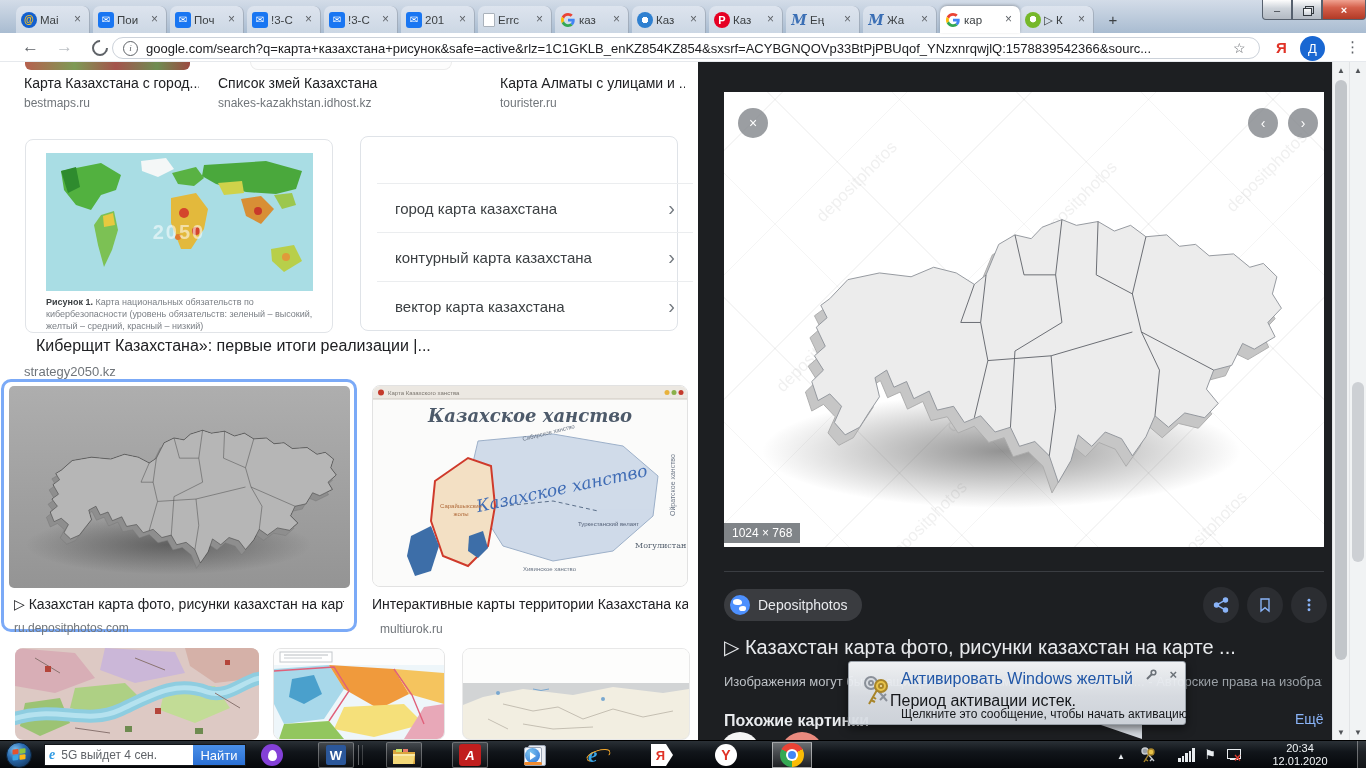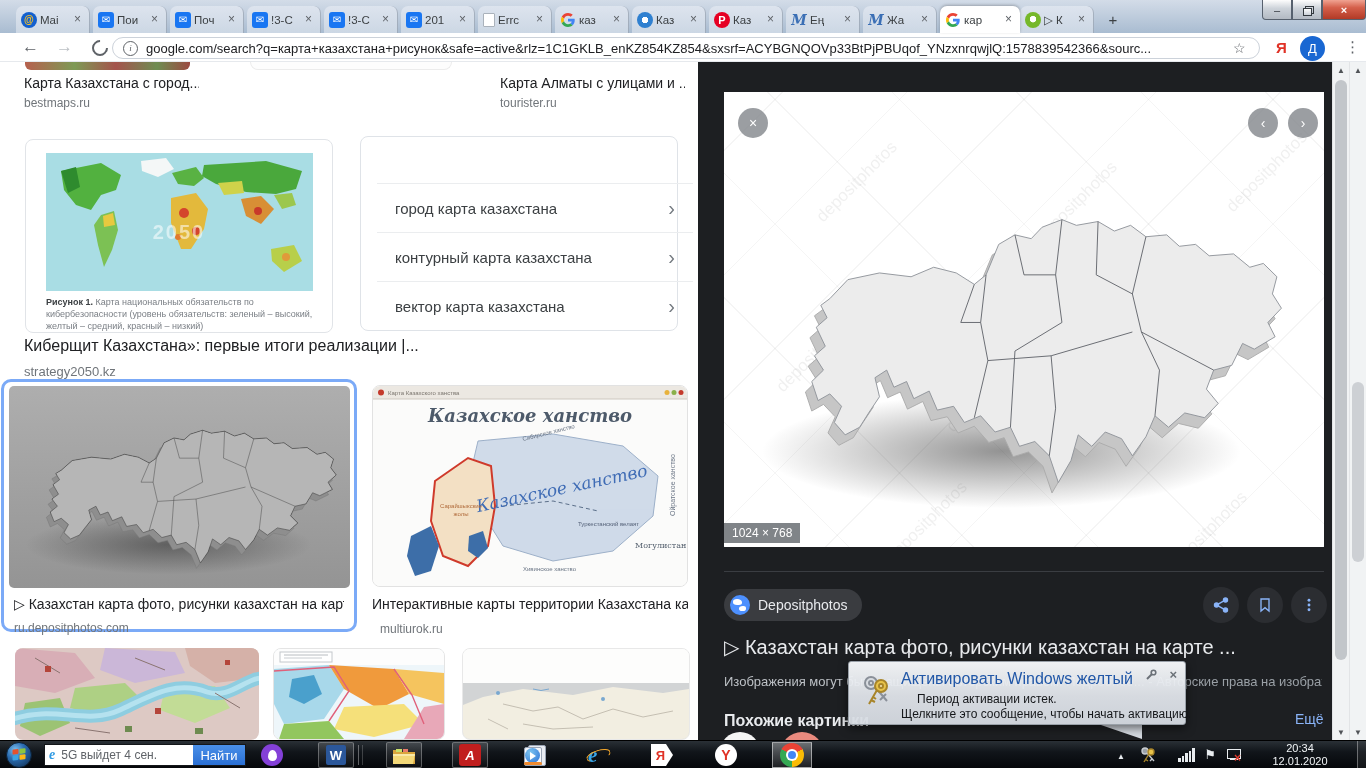--- a/index.html
+++ b/index.html
@@ -93,21 +93,21 @@
   
   .sbar{position:absolute;top:62px;width:17px;height:678px;background:#f1f3f4;border-left:1px solid #e2e4e6;box-sizing:border-box}
   .sarrow{position:absolute;left:0;width:100%;height:16px;color:#505357;font-size:8px;display:flex;
     align-items:center;justify-content:center}
   .sthumb{position:absolute;left:2px;width:12px;background:#c2c6ca;border-radius:6px}
   
   .popup{position:absolute;left:848px;top:661px;width:338px;height:64px;z-index:60;
     background:linear-gradient(rgba(247,249,251,.96),rgba(224,228,234,.95) 55%,rgba(214,219,226,.95));
     border:1px solid #99a0a8;border-radius:3px;box-shadow:0 3px 10px rgba(0,0,0,.55);box-sizing:border-box}
   .popup .ttl{position:absolute;left:52px;top:8px;font-size:16px;color:#2157a7;white-space:nowrap}
-  .popup .l1{position:absolute;left:68px;top:30px;font-size:12px;color:#15171a}
+  .popup .l1{position:absolute;left:41px;top:30px;font-size:16px;color:#15171a}
   .popup .l2{position:absolute;left:52px;top:45px;font-size:12px;color:#15171a;white-space:nowrap}
   .popup .pclose{position:absolute;right:8px;top:5px;color:#6b7178;font-size:13px;font-weight:bold}
   .popup .pwrench{position:absolute;right:28px;top:7px}
   .ptail{position:absolute;left:1098px;top:724px;width:44px;height:15px;z-index:59;
     background:#d6dbe2;clip-path:polygon(0 0,100% 0,100% 100%)}
   
   .taskbar{left:0;top:740px;width:1366px;height:28px;z-index:100;
     background:linear-gradient(#2a3036,#11151a 40%,#05070a);border-top:1px solid #000;box-sizing:border-box}
   .tsearch{position:absolute;left:44px;top:3px;width:202px;height:22px;background:#fff;display:flex;
     align-items:center;border:1px solid #14171a;box-sizing:border-box}
@@ -243,20 +243,24 @@
   <div class="avatar">Д</div>
   <span class="menudots">⋮</span>
 
   <div class="abs" style="left:25px;top:62px;width:165px;height:8px;border-radius:0 0 6px 6px;overflow:hidden;background:linear-gradient(90deg,#b6604e,#7d9a55 30%,#a4534d 55%,#6e8d52 80%,#9c4a42)"></div>
   <div class="abs" style="left:250px;top:62px;width:202px;height:8px;border-radius:0 0 8px 8px;background:#fdfdfd;border:1px solid #ececec;border-top:none;box-sizing:border-box"></div>
 
   <div class="abs" style="left:24px;top:75px;width:175px">
     <div class="capT">Карта Казахстана с город...</div>
     <div class="capD">bestmaps.ru</div>
   </div>
+  <div class="abs" style="left:218px;top:75px;width:230px">
+    <div class="capT">Список змей Казахстана</div>
+    <div class="capD">snakes-kazakhstan.idhost.kz</div>
+  </div>
   <div class="abs" style="left:500px;top:75px;width:185px">
     <div class="capT">Карта Алматы с улицами и ...</div>
     <div class="capD">tourister.ru</div>
   </div>
 
   <div class="card" style="left:25px;top:139px;width:308px;height:194px">
     <svg style="position:absolute;left:20px;top:13px" width="267" height="138" viewBox="0 0 267 138">
       <rect width="267" height="138" fill="#a9dde4"></rect>
       <polygon points="15,18 55,10 75,22 70,37 55,42 45,57 30,52 18,37" fill="#52b13f"></polygon>
       <polygon points="15,18 30,14 34,34 22,40" fill="#2e8b2e"></polygon>
@@ -272,21 +276,21 @@
       <polygon points="172,30 196,28 198,40 178,42" fill="#cfd24a"></polygon>
       <polygon points="195,46 215,43 228,56 215,71 200,63" fill="#d88f35"></polygon>
       <circle cx="212" cy="58" r="4" fill="#c8392a"></circle>
       <polygon points="228,42 246,40 250,52 236,56" fill="#9cc74e"></polygon>
       <polygon points="225,96 248,92 256,108 238,119 226,108" fill="#b8cf4a"></polygon>
       <circle cx="240" cy="104" r="4" fill="#e09a3a"></circle>
       <text x="133" y="86" text-anchor="middle" font-size="20" font-weight="bold" fill="rgba(255,255,255,0.55)" font-family="Liberation Sans,sans-serif" letter-spacing="2">2050</text>
     </svg>
     <div class="abs cybercap" style="left:20px;top:156px;width:268px"><b style="color:#3c4043">Рисунок 1.</b><span> Карта национальных обязательств по кибербезопасности (уровень обязательств: зеленый – высокий, желтый – средний, красный – низкий)</span></div>
   </div>
-  <div class="abs resT" style="left:24px;top:337px;width:650px">Киберщит Казахстана»: первые итоги реализации |...</div>
+  <div class="abs resT" style="left:36px;top:337px;width:650px">Киберщит Казахстана»: первые итоги реализации |...</div>
   <div class="abs resD" style="left:24px;top:359px">strategy2050.kz</div>
 
   <div class="card" style="left:360px;top:136px;width:318px;height:195px;border-color:#dfe3e8">
     <div class="rq-row" style="top:46px">
       <span class="rq-label">город карта казахстана</span>
       <span class="rq-chev">›</span>
     </div>
     <div class="rq-row" style="top:95px">
       <span class="rq-label">контурный карта казахстана</span>
       <span class="rq-chev">›</span>

